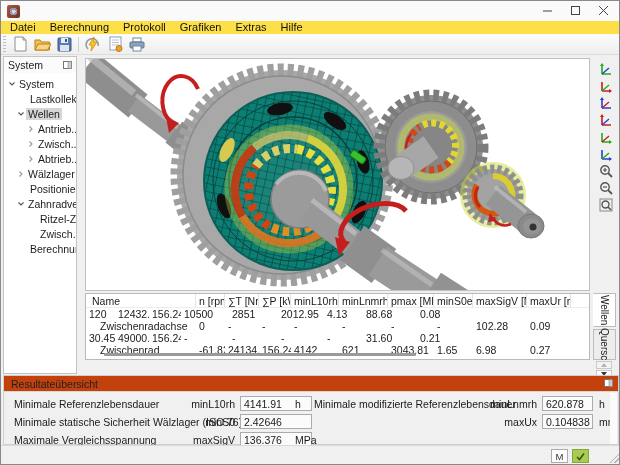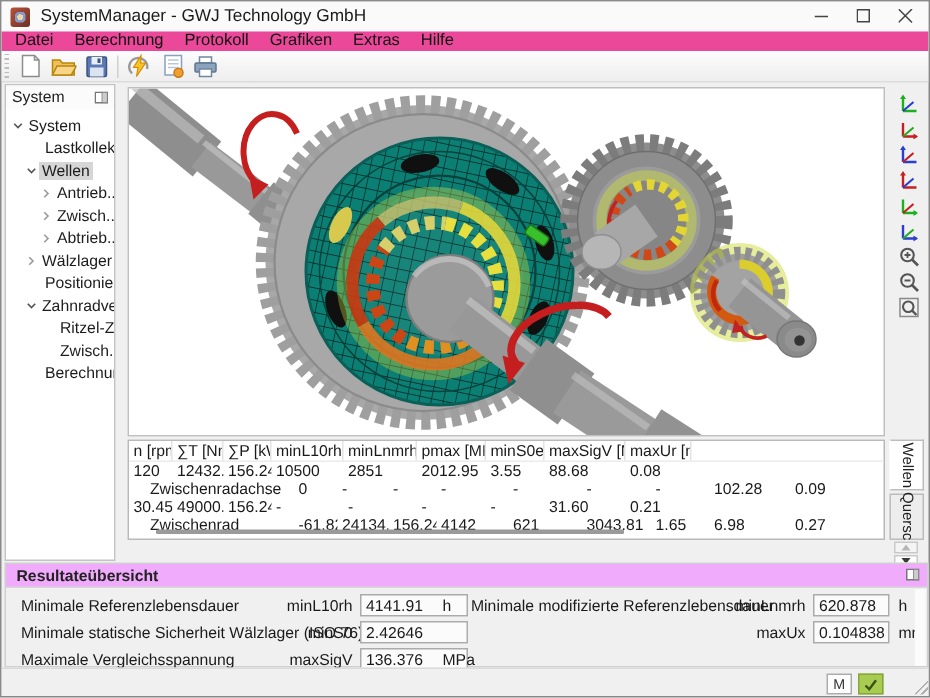--- a/index.html
+++ b/index.html
@@ -9,21 +9,21 @@
   
   .titlebar { position:absolute; left:0; top:0; width:100%; height:20px; background:#fafafa; display:flex; align-items:center; }
   .app-icon { width:13px; height:13px; margin-left:6px; border-radius:2px; background:linear-gradient(135deg,#b5543c,#6e2f23); position:relative; }
   .app-icon:after { content:""; position:absolute; left:3px; top:3px; width:7px; height:7px; background:radial-gradient(circle at 50% 50%, #e8d9a8 0 2px, #8898c8 2px 4px, transparent 4px); }
   .title-text { margin-left:7px; font-size:11.5px; color:#1a1a1a; }
   .win-btns { position:absolute; right:1px; top:0; height:20px; display:flex; }
   .win-btn { width:28px; height:20px; display:flex; align-items:center; justify-content:center; color:#444; }
   .win-btn svg { display:block; }
 
   
-  .menubar { position:absolute; left:0; top:20px; width:100%; height:13px; background:#ec4899; display:flex; align-items:center; padding-left:2px; }
+  .menubar { position:absolute; left:0; top:20px; width:100%; height:13px; background:#fde047; display:flex; align-items:center; padding-left:2px; }
   .menu-item { font-size:11px; color:#111; padding:0 7px; line-height:13px; }
 
   
   .toolbar { position:absolute; left:0; top:33px; width:100%; height:21px; background:linear-gradient(#fcfcfc,#eeeeee); border-bottom:1px solid #dcdcdc; display:flex; align-items:center; }
   .grip { width:5px; height:16px; margin:0 3px 0 2px; background:repeating-linear-gradient(#bdbdbd 0 1px, transparent 1px 3px); width:3px; }
   .tb-btn { width:22px; height:19px; display:flex; align-items:center; justify-content:center; }
   .tb-sep { width:1px; height:15px; background:#cfcfcf; margin:0 3px; }
 
   
   .sidebar { position:absolute; left:2px; top:55px; width:74px; height:318px; background:#ffffff; border:1px solid #c3c3c3; }
@@ -59,21 +59,21 @@
   .side-tab .vtext { writing-mode:vertical-rl; font-size:10px; color:#222; }
   .side-tab.t1 { top:292px; height:34px; }
   .side-tab.t2 { top:328px; height:31px; background:#ededed; border-left:1px solid #bcbcbc; }
   .spin { position:absolute; left:595px; width:16px; height:8px; background:#f4f4f4; border:1px solid #c9c9c9; display:flex; align-items:center; justify-content:center; }
   .spin.up { top:360px; } .spin.down { top:369px; background:#ffffff; }
   .tri-up { width:0; height:0; border-left:3px solid transparent; border-right:3px solid transparent; border-bottom:4px solid #b5b5b5; }
   .tri-down { width:0; height:0; border-left:3px solid transparent; border-right:3px solid transparent; border-top:4px solid #3a3a3a; }
 
   
   .results { position:absolute; left:2px; top:374px; width:616px; height:70px; background:#f0f0f0; border:1px solid #cfcfcf; }
-  .results-header { height:16px; background:#f0abfc; border-bottom:1px solid #d8d8d8; display:flex; align-items:center; justify-content:space-between; padding:0 4px 0 7px;font-weight:bold; }
+  .results-header { height:16px; background:#c2410c; border-bottom:1px solid #d8d8d8; display:flex; align-items:center; justify-content:space-between; padding:0 4px 0 7px; }
   .results-header .hdr-label { font-size:10.5px; color:#222; }
   .rrow { position:absolute; left:0; width:100%; height:14px; font-size:10.5px; color:#1a1a1a; }
   .rrow .lbl { position:absolute; left:10px; top:1px; }
   .rrow .lbl2 { position:absolute; left:310px; top:1px; }
   .rrow .prm { position:absolute; width:70px; text-align:right; top:1px; }
   .prm.p1 { left:161px; } .prm.p2 { left:463px; }
   .valbox { position:absolute; top:-1px; height:15px; background:#fbfbfb; border:1px solid #ababab; font-size:10.5px; padding:1px 0 0 3px; }
   .valbox.v1 { left:236px; width:72px; } .valbox.v2 { left:538px; width:51px; }
   .unit1 { position:absolute; left:291px; top:1px; } .unit2 { position:absolute; left:595px; top:1px; }
   .vscroll-slot { position:absolute; right:1px; top:17px; width:7px; height:51px; background:#fbfbfb; }
@@ -85,21 +85,20 @@
   .resize-grip { position:absolute; right:2px; bottom:2px; width:9px; height:9px;
      background:linear-gradient(135deg, transparent 0 45%, #b0b0b0 45% 55%, transparent 55% 70%, #b0b0b0 70% 80%, transparent 80%); }
 </style>
 </head>
 <body>
 
 <div class="window">
 
   <div class="titlebar">
     <div class="app-icon"></div>
-    <div class="title-text">SystemManager - GWJ Technology GmbH</div>
     <div class="win-btns">
       <div class="win-btn">
           <svg width="10" height="10">
             <line x1="0" y1="5" x2="9" y2="5" stroke="#444" stroke-width="1"></line>
           </svg>
         </div>
       <div class="win-btn">
           <svg width="10" height="10">
             <rect x="0.5" y="0.5" width="8" height="8" fill="none" stroke="#444" stroke-width="1"></rect>
           </svg>
@@ -400,38 +399,39 @@
         <svg width="14" height="14">
           <rect x="1" y="1" width="12" height="12" fill="none" stroke="#888" stroke-width="1"></rect>
           <circle cx="6.5" cy="6.5" r="3.5" fill="none" stroke="#555" stroke-width="1.4"></circle>
           <line x1="9" y1="9" x2="12" y2="12" stroke="#555" stroke-width="1.6"></line>
         </svg>
       </div>
   </div>
 
   <div class="table-panel">
     <div class="grid-row header">
+      <div class="gc c0">Name</div>
       <div class="gc c1">n [rpm]</div>
       <div class="gc c2">∑T [Nm]</div>
       <div class="gc c3">∑P [kW]</div>
       <div class="gc c4">minL10rh [h]</div>
       <div class="gc c5">minLnmrh [h]</div>
       <div class="gc c6">pmax [MPa]</div>
       <div class="gc c7">minS0eff</div>
       <div class="gc c8">maxSigV [MPa]</div>
       <div class="gc c9">maxUr [mm]</div>
     </div>
     <div class="grid-row">
       <div class="gc c1">120</div>
       <div class="gc c2">12432.84</div>
       <div class="gc c3">156.24</div>
       <div class="gc c4">10500</div>
       <div class="gc c5">2851</div>
       <div class="gc c6">2012.95</div>
-      <div class="gc c7">3.55</div>
+      <div class="gc c7">4.13</div>
       <div class="gc c8">88.68</div>
       <div class="gc c9">0.08</div>
     </div>
     <div class="grid-row">
       <div class="gc c0 body">Zwischenradachse</div>
       <div class="gc c1">0</div>
       <div class="gc c2">-</div>
       <div class="gc c3">-</div>
       <div class="gc c4">-</div>
       <div class="gc c5">-</div>

